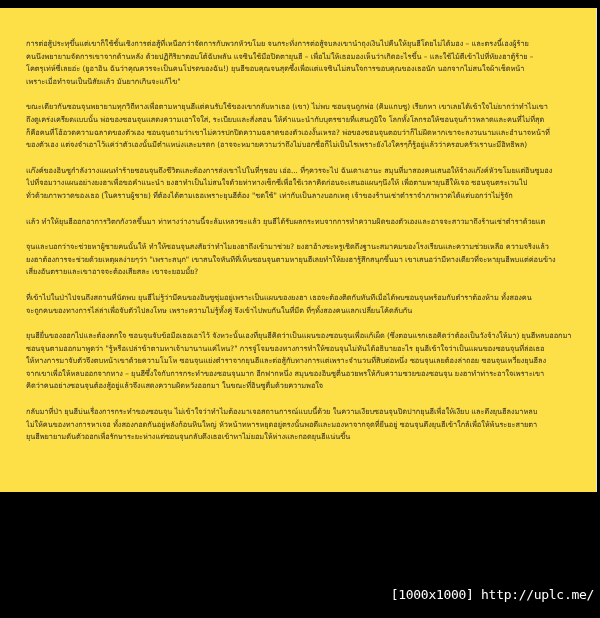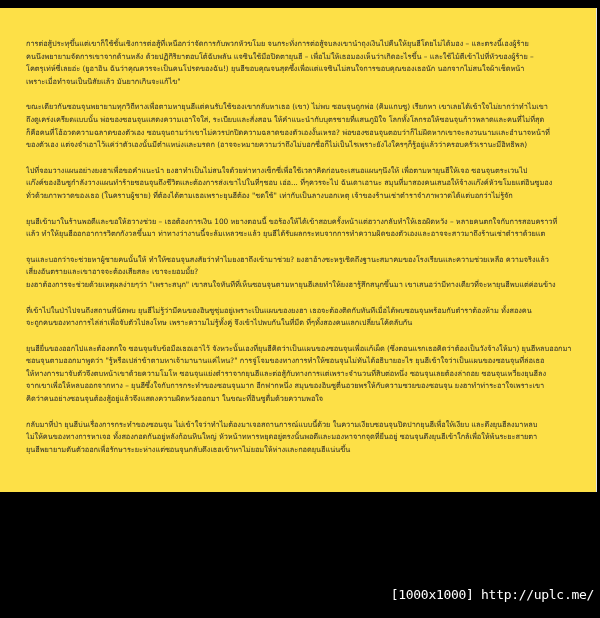--- a/index.html
+++ b/index.html
@@ -62,47 +62,46 @@
     }
   </style>
 </head>
 <body>
 
 <div class="page">
   <div class="content">
 
     <p class="para">
       <span class="line">การต่อสู้ประทุขึ้นแต่เขาก็ใช้ชั้นเชิงการต่อสู้ที่เหนือกว่าจัดการกับพวกหัวขโมย จนกระทั่งการต่อสู้จบลงเขานำถุงเงินไปคืนให้ยุนฮีโดยไม่ได้มอง – และตรงนี้เองผู้ร้าย</span>
-      <span class="line">คนนึงพยายามจัดการเขาจากด้านหลัง ด้วยปฏิกิริยาตอบโต้ฉับพลัน แจซินใช้มือปิดตายุนฮี – เพื่อไม่ให้เธอมองเห็นว่าเกิดอะไรขึ้น – และใช้ไม้ตีเข้าไปที่หัวของผู้ร้าย –</span>
+      <span class="line">คนนึงพยายามจัดการเขาจากด้านหลัง ด้วยปฏิกิริยาตอบโต้ฉับพลัน แจซินใช้มือปิดตายุนฮี – เพื่อไม่ให้เธอมองเห็นว่าเกิดอะไรขึ้น – และใช้ไม้ตีเข้าไปที่หัยงฮาตู้ร้าย –</span>
       <span class="line">โคตรุเท่ห์ซี่เลยอ่ะ (ยูอาอิน ฉันว่าคุณควรจะเป็นคนโปรดของฉัน!) ยุนฮีขอบคุณจนสุดซึ้งเพื่อแต่แจซินไม่สนใจการขอบคุณของเธอนัก นอกจากไม่สนใจผ้าเช็ดหน้า</span>
       <span class="line">เพราะเมื่อทำจนเป็นนิสัยแล้ว มันยากเกินจะแก้ไข"</span>
     </p>
 
     <p class="para">
       <span class="line">ขณะเดียวกันซอนจุนพยายามทุกวิถีทางเพื่อตามหายุนฮีแต่คนรับใช้ของเขากลับหาเธอ (เขา) ไม่พบ ซอนจุนถูกพ่อ (คิมแกบซู) เรียกหา เขาเลยได้เข้าใจไม่ยากว่าทำไมเขา</span>
       <span class="line">ถึงดูเคร่งเครียดแบบนั้น พ่อของซอนจุนแสดงความเอาใจใส่, ระเบียบและสั่งสอน ให้คำแนะนำกับบุตรชายที่แสนภูมิใจ โลกทั้งโลกรอให้ซอนจุนก้าวพลาดและคนที่ไม่ที่สุด</span>
       <span class="line">ก็คือคนที่โอ้อวดความฉลาดของตัวเอง ซอนจุนถามว่าเขาไม่ควรปกปิดความฉลาดของตัวเองงั้นเหรอ? พ่อของซอนจุนตอบว่าก็ไม่ผิดหากเขาจะลงวนนามและอำนาจหน้าที่</span>
       <span class="line">ของตัวเอง แต่จงจำเอาไว้แค่ว่าตัวเองนั้นมีตำแหน่งและมรดก (อาจจะหมายความว่าถึงไม่บอกชื่อก็ไม่เป็นไรเพราะยังไงใครๆก็รู้อยู่แล้วว่าครอบครัวเรานะมีอิทธิพล)</span>
     </p>
 
     <p class="para">
+      <span class="line">แก๊งค์ของอินซูกำลังวางแผนทำร้ายซอนจุนถึงชีวิตและต้องการส่งเขาไปในที่ๆชอบ เอ่อ... ที่ๆควรจะไป ฉันเดาเอานะ สมุนที่มาสองคนเสนอให้จ้างแก๊งค์หัวขโมยแต่อินซูมอง</span>
       <span class="line">ไปที่จอมวางแผนอย่างยงฮาเพื่อขอคำแนะนำ ยงฮาทำเป็นไม่สนใจด้วยท่าทางเซ็กซี่เพื่อใช้เวลาคิดก่อนจะเสนอแผนๆนึงให้ เพื่อตามหายุนฮีให้เจอ ซอนจุนตระเวนไป</span>
-      <span class="line">แก๊งค์ของอินซูกำลังวางแผนทำร้ายซอนจุนถึงชีวิตและต้องการส่งเขาไปในที่ๆชอบ เอ่อ... ที่ๆควรจะไป ฉันเดาเอานะ สมุนที่มาสองคนเสนอให้จ้างแก๊งค์หัวขโมยแต่อินซูมอง</span>
       <span class="line">ทั่วด้วยภาพวาดของเธอ (ในคราบผู้ชาย) ที่ต้องได้ตามเธอเพราะยุนฮีต้อง "ชดใช้" เท่ากับเป็นลางบอกเหตุ เจ้าของร้านเช่าตำราจำภาพวาดได้แต่บอกว่าไม่รู้จัก</span>
     </p>
 
     <p class="para">
-      <span class="line">ยุนฮีเข้ามาในร้านพอดีและขอให้ฮวางช่วย – เธอต้องการเงิน 100 หยางตอนนี้ ขอร้องให้ได้เข้าสอบครั้งหน้าแต่ฮวางกลับทำให้เธอผิดหวัง – หลายคนตกใจกับการสอบคราวที่</span>
       <span class="line">แล้ว ทำให้ยุนฮีออกอาการวิตกกังวลขึ้นมา ท่าทางว่างานนี้จะล้มเหลวซะแล้ว ยุนฮีได้รับผลกระทบจากการทำความผิดของตัวเองและอาจจะสาวมาถึงร้านเช่าตำราด้วยแต</span>
     </p>
 
     <p class="para">
       <span class="line">จุนและบอกว่าจะช่วยหาผู้ชายคนนั้นให้ ทำให้ซอนจุนสงสัยว่าทำไมยงฮาถึงเข้ามาช่วย? ยงฮาอ้างซะหรูเชิดถึงฐานะสมาคมของโรงเรียนและความช่วยเหลือ ความจริงแล้ว</span>
+      <span class="line">ยงฮาต้องการจะช่วยด้วยเหตุผลง่ายๆว่า "เพราะสนุก" เขาสนใจทันทีที่เห็นซอนจุนตามหายุนฮีเลยทำให้ยงฮารู้สึกสนุกขึ้นมา เขาเสนอว่ามีทางเดียวที่จะหายุนฮีพบแต่ค่อนข้าง</span>
       <span class="line">เสี่ยงอันตรายและเขาอาจจะต้องเสียสละ เขาจะยอมมั้ย?</span>
-      <span class="line">ยงฮาต้องการจะช่วยด้วยเหตุผลง่ายๆว่า "เพราะสนุก" เขาสนใจทันทีที่เห็นซอนจุนตามหายุนฮีเลยทำให้ยงฮารู้สึกสนุกขึ้นมา เขาเสนอว่ามีทางเดียวที่จะหายุนฮีพบแต่ค่อนข้าง</span>
     </p>
 
     <p class="para">
       <span class="line">ที่เข้าไปในป่าไปจนถึงสถานที่นัดพบ ยุนฮีไม่รู้ว่ามีคนของอินซูซุ่มอยู่เพราะเป็นแผนของยงฮา เธอจะต้องติดกับทันทีเมื่อได้พบซอนจุนพร้อมกับตำราต้องห้าม ทั้งสองคน</span>
       <span class="line">จะถูกคนของทางการไล่ล่าเพื่อจับตัวไปลงโทษ เพราะความไม่รู้ทั้งคู่ จึงเข้าไปพบกันในที่มืด ที่ๆทั้งสองคนแลกเปลี่ยนโค้ดลับกัน</span>
     </p>
 
     <p class="para">
       <span class="line">ยุนฮียื่นของออกไปและต้องตกใจ ซอนจุนจับข้อมือเธอเอาไว้ จังหวะนั้นเองที่ยุนฮีคิดว่าเป็นแผนของซอนจุนเพื่อแก้เผ็ด (ซึ่งตอนแรกเธอคิดว่าต้องเป็นวังจ้างให้มา) ยุนฮีหลบออกมา</span>
       <span class="line">ซอนจุนตามออกมาพูดว่า "รู้หรือเปล่าข้าตามหาเจ้ามานานแค่ไหน?" การจู่โจมของทางการทำให้ซอนจุนไม่ทันได้อธิบายอะไร ยุนฮีเข้าใจว่าเป็นแผนของซอนจุนที่ล่อเธอ</span>

